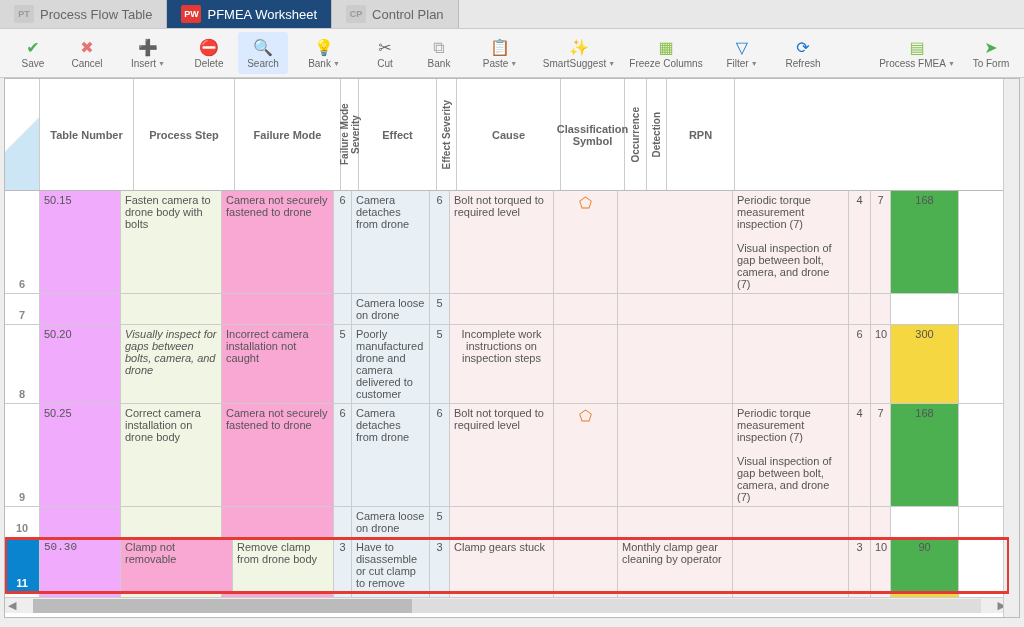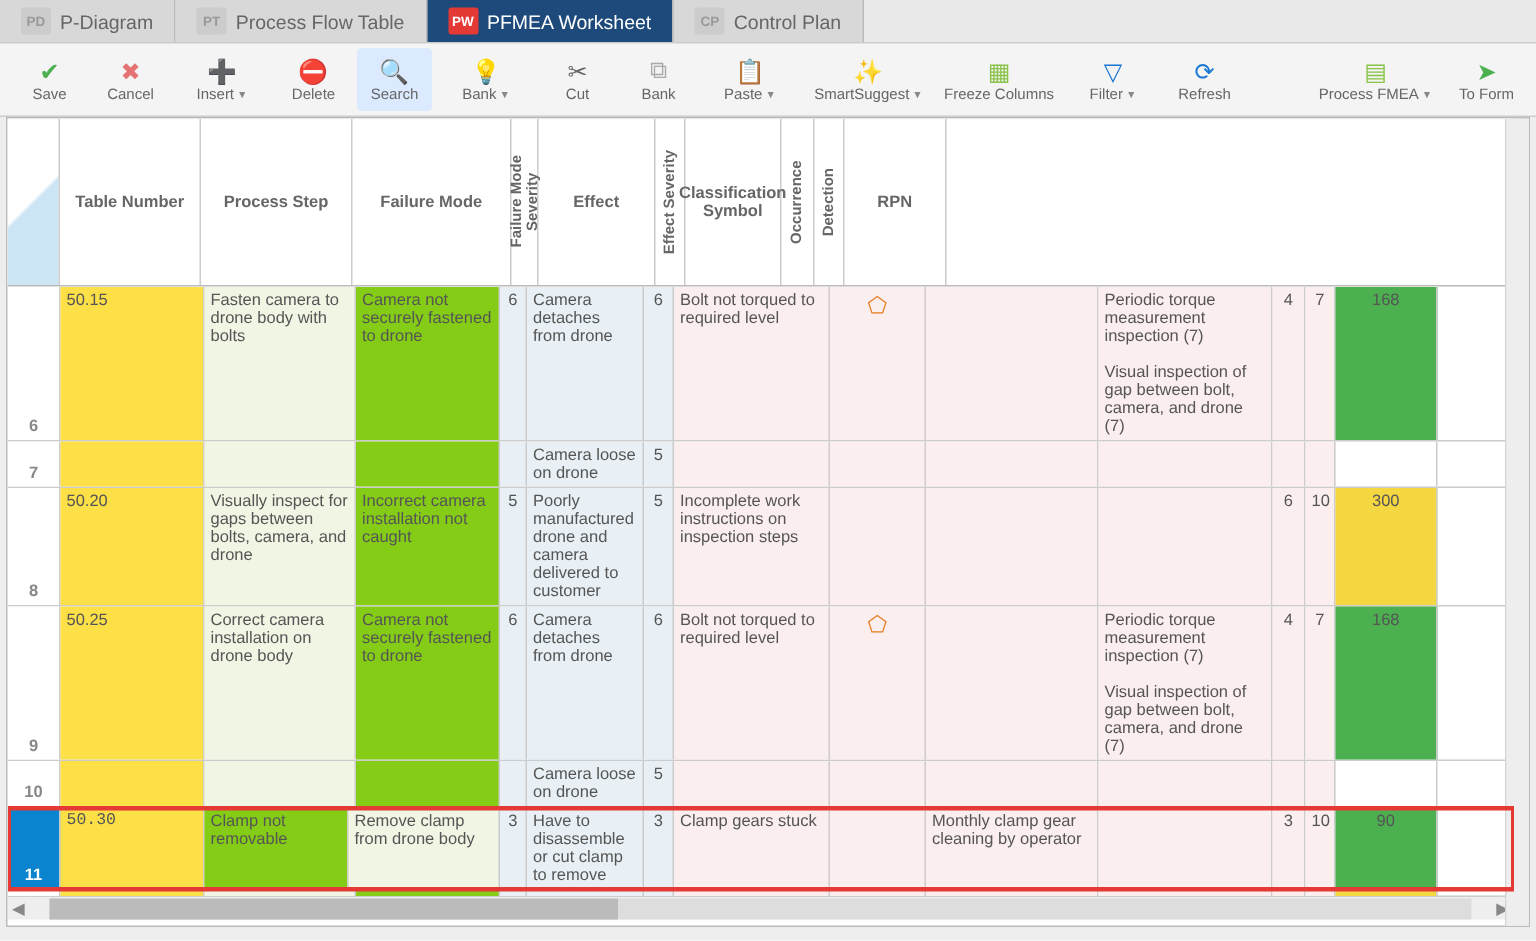--- a/index.html
+++ b/index.html
@@ -22,23 +22,23 @@
 .hdr{display:flex;background:#fff;border-bottom:1px solid #bbb;height:112px}
 .hc{border-right:1px solid #ccc;display:flex;align-items:center;justify-content:center;text-align:center;font-weight:bold;color:#666;font-size:11px;padding:4px}
 .vtx{writing-mode:vertical-rl;transform:rotate(180deg);font-size:10px}
 .pc-top{height:22px;border-bottom:1px solid #ccc;display:flex;align-items:center;justify-content:center;font-weight:bold}
 .pc-bot{display:flex;height:90px}
 .corner{width:35px;background:linear-gradient(135deg,#fff 49%,#cde6f5 51%);border-right:1px solid #ccc}
 .body{height:406px;overflow-y:auto;overflow-x:hidden}
 .row{display:flex;border-bottom:1px solid #ccc;min-height:26px;position:relative}
 .cell{border-right:1px solid #ccc;padding:3px 4px;font-size:11px;color:#555;overflow:hidden}
 .rn{width:35px;display:flex;align-items:flex-end;justify-content:center;background:#fff;font-weight:bold;color:#888}
-.c-step{width:96px;background:#fde047}
+.c-step{width:81px;background:#f0abfc}
 .c-proc{width:101px;background:#f1f5e4}
-.c-fm{width:96px;background:#84cc16}
+.c-fm{width:112px;background:#f9a8d4}
 .c-fms{width:18px;background:#e8f0f5;text-align:center}
 .c-eff{width:78px;background:#e8f0f5}
 .c-es{width:20px;background:#e8f0f5;text-align:center}
 .c-cause{width:104px;background:#fbeeee}
 .c-cls{width:64px;background:#fbeeee;text-align:center;color:#e67e22;font-size:15px}
 .c-prev{width:115px;background:#fbeeee}
 .c-det{width:116px;background:#fbeeee}
 .c-occ{width:22px;background:#fbeeee;text-align:center}
 .c-dt{width:20px;background:#fbeeee;text-align:center}
 .c-rpn{width:68px;text-align:center;color:#555}
@@ -49,24 +49,20 @@
 .hscroll{height:16px;background:#eee;border-top:1px solid #ccc;display:flex;align-items:center}
 .hsc-track{flex:1;height:14px;background:#ddd;margin:0 14px;position:relative}
 .hsc-thumb{position:absolute;left:0;width:40%;height:100%;background:#bbb}
 .vscroll{position:absolute;right:0;top:0;width:16px;height:100%;background:#eee;border-left:1px solid #ccc}
 </style>
 </head>
 <body>
 
 <div class="tabs" id="tabstrip">
     <div class="tab">
-      <span class="tab-ic">PD</span>
-      <span>P-Diagram</span>
-    </div>
-    <div class="tab">
       <span class="tab-ic">PT</span>
       <span>Process Flow Table</span>
     </div>
     <div class="tab active">
       <span class="tab-ic">PW</span>
       <span>PFMEA Worksheet</span>
     </div>
     <div class="tab">
       <span class="tab-ic">CP</span>
       <span>Control Plan</span>
@@ -162,20 +158,21 @@
       <div class="hc" style="width:94px">Table Number</div>
       <div class="hc" style="width:101px">Process Step</div>
       <div class="hc" style="width:106px">Failure Mode</div>
       <div class="hc" style="width:18px">
           <span class="vtx">Failure Mode Severity</span>
         </div>
       <div class="hc" style="width:78px">Effect</div>
       <div class="hc" style="width:20px">
           <span class="vtx">Effect Severity</span>
         </div>
+      <div class="hc" style="width:104px">Cause</div>
       <div class="hc" style="width:64px">Classification Symbol</div>
       <div class="hc" style="width:22px">
           <span class="vtx">Occurrence</span>
         </div>
       <div class="hc" style="width:20px">
           <span class="vtx">Detection</span>
         </div>
       <div class="hc" style="width:68px">RPN</div>
     </div>
     <div class="body" id="gridbody">
@@ -209,26 +206,26 @@
           <div class="cell c-cls" style="white-space: pre-line;"></div>
           <div class="cell c-prev" style="white-space: pre-line;"></div>
           <div class="cell c-det" style="white-space: pre-line;"></div>
           <div class="cell c-occ" style="white-space: pre-line;"></div>
           <div class="cell c-dt" style="white-space: pre-line;"></div>
           <div class="cell c-rpn" style="white-space: pre-line;"></div>
         </div>
         <div class="row">
           <div class="cell rn" style="white-space: pre-line;">8</div>
           <div class="cell c-step" style="white-space: pre-line;">50.20</div>
-          <div class="cell c-proc" style="white-space: pre-line;">Visually inspect for gaps between bolts, camera, and drone</div>
+          <div class="cell c-proc" style="white-space: pre-line; font-style: italic;">Visually inspect for gaps between bolts, camera, and drone</div>
           <div class="cell c-fm" style="white-space: pre-line;">Incorrect camera installation not caught</div>
           <div class="cell c-fms" style="white-space: pre-line;">5</div>
           <div class="cell c-eff" style="white-space: pre-line;">Poorly manufactured drone and camera delivered to customer</div>
           <div class="cell c-es" style="white-space: pre-line;">5</div>
-          <div class="cell c-cause" style="white-space: pre-line;">Incomplete work instructions on inspection steps</div>
+          <div class="cell c-cause" style="white-space: pre-line; text-align: center;">Incomplete work instructions on inspection steps</div>
           <div class="cell c-cls" style="white-space: pre-line;"></div>
           <div class="cell c-prev" style="white-space: pre-line;"></div>
           <div class="cell c-det" style="white-space: pre-line;"></div>
           <div class="cell c-occ" style="white-space: pre-line;">6</div>
           <div class="cell c-dt" style="white-space: pre-line;">10</div>
           <div class="cell c-rpn y" style="white-space: pre-line;">300</div>
         </div>
         <div class="row">
           <div class="cell rn" style="white-space: pre-line;">9</div>
           <div class="cell c-step" style="white-space: pre-line;">50.25</div>

